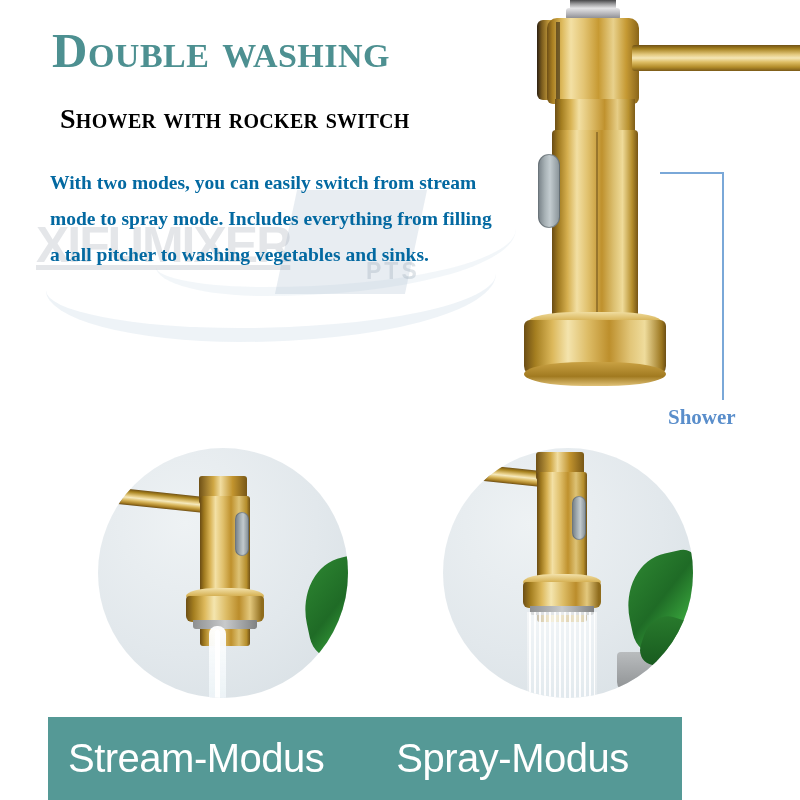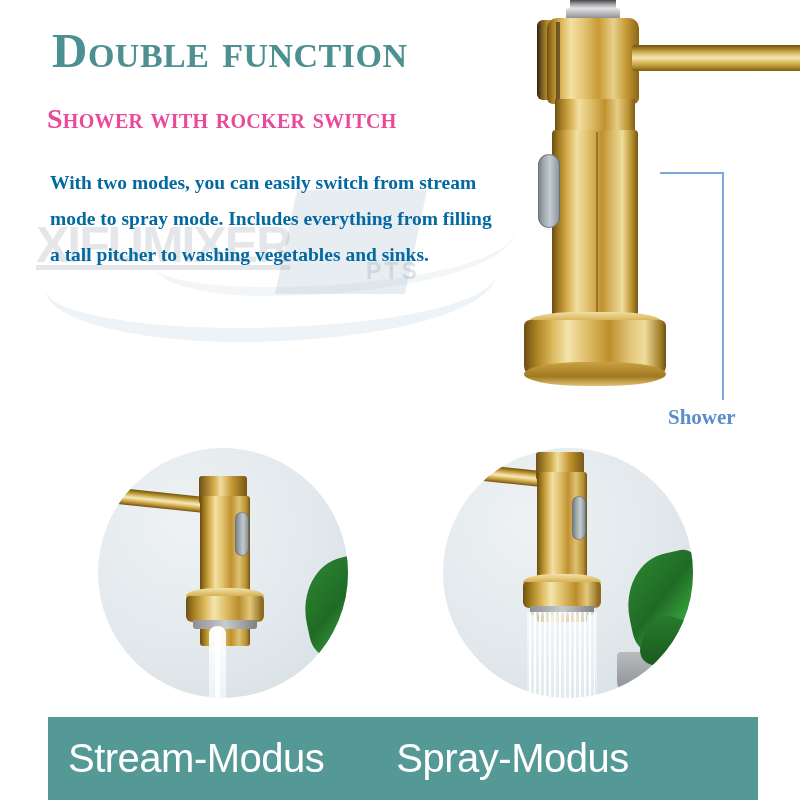--- a/index.html
+++ b/index.html
@@ -73,25 +73,25 @@
     font-size: 49px;
     font-weight: 700;
     font-variant: small-caps;
     color: #4d9091;
     letter-spacing: 0.5px;
     white-space: nowrap;
     z-index: 3;
   }
   .subhead {
     position: absolute;
-    left: 47px; top: 103px;
+    left: 60px; top: 103px;
     font-size: 28px;
     font-weight: 700;
     font-variant: small-caps;
-    color: #ec4899;
+    color: #000000;
     letter-spacing: 0.3px;
     white-space: nowrap;
     z-index: 3;
     text-align: center;
   }
   .body-copy {
     position: absolute;
     left: 50px; top: 165px;
     width: 450px;
     font-size: 19.5px;
@@ -358,21 +358,21 @@
   .spray-veil {
     position: absolute;
     width: 70px; height: 182px;
     background: linear-gradient(180deg, rgba(255,255,255,0.55) 0%, rgba(255,255,255,0.12) 60%, rgba(255,255,255,0.28) 100%);
   }
 
   
   .mode-bar {
     position: absolute;
     left: 48px; top: 717px;
-    width: 710px; height: 83px;
+    width: 634px; height: 83px;
     background: #559996;
     display: flex;
     align-items: center;
     z-index: 5;
   }
   .mode-label {
     font-family: "Liberation Sans", sans-serif;
     font-weight: 400;
     font-size: 40px;
     color: #ffffff;
@@ -388,21 +388,21 @@
 <div class="canvas">
 
   <div class="watermark">
     <div class="wm-arc"></div>
     <div class="wm-arc2"></div>
     <div class="wm-swoosh"></div>
     <div class="wm-text">XIFUMIXER</div>
     <div class="wm-sub">PTS</div>
   </div>
 
-  <div class="headline">Double function</div>
+  <div class="headline">Double washing</div>
   <div class="subhead">Shower with rocker switch</div>
   <div class="body-copy">With two modes, you can easily switch from stream mode to spray mode. Includes everything from filling a tall pitcher to washing vegetables and sinks.</div>
 
   <div class="hero">
     <div class="hose-connector"></div>
     <div class="hose-ring"></div>
     <div class="head-left-wing"></div>
     <div class="head-block"></div>
     <div class="head-gap"></div>
     <div class="arm"></div>

